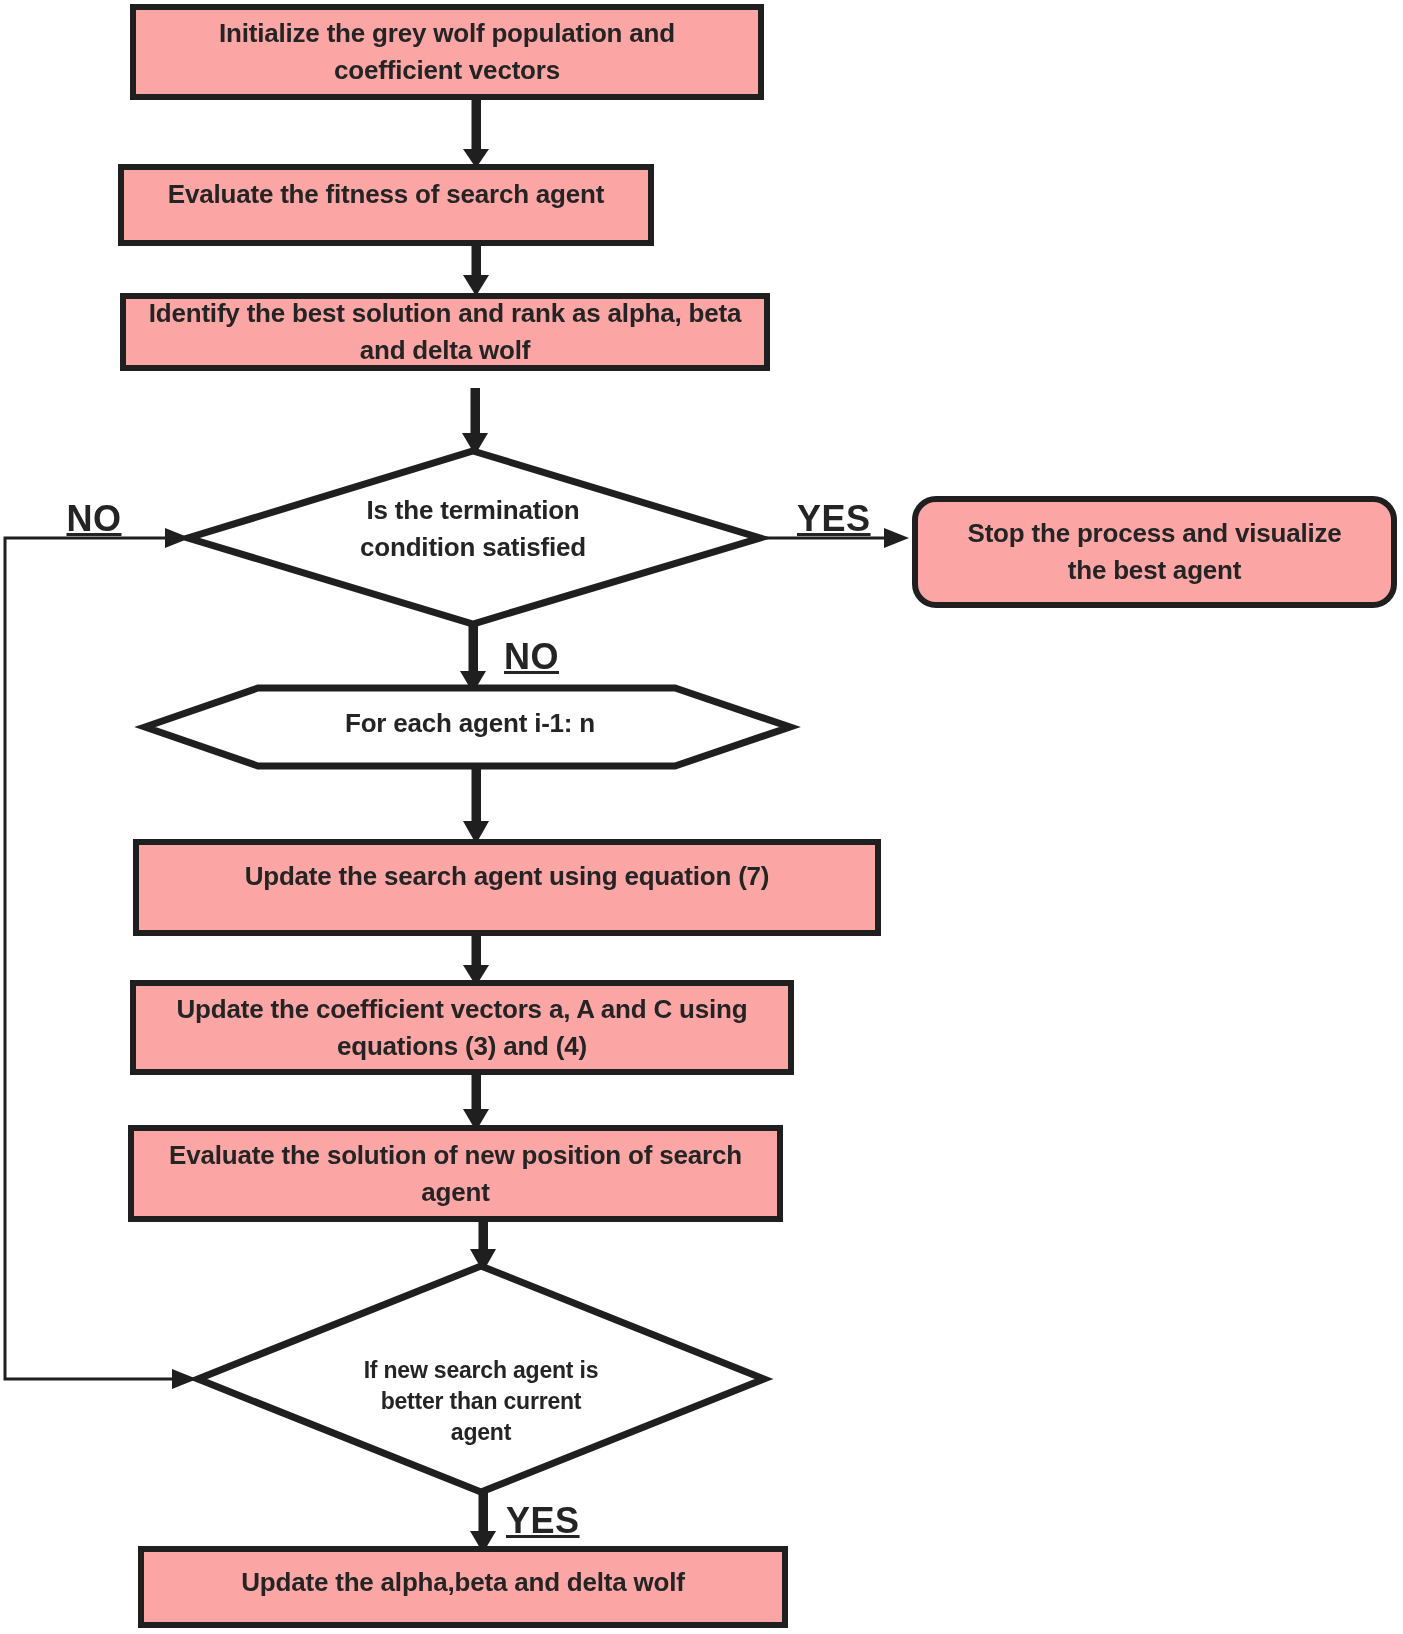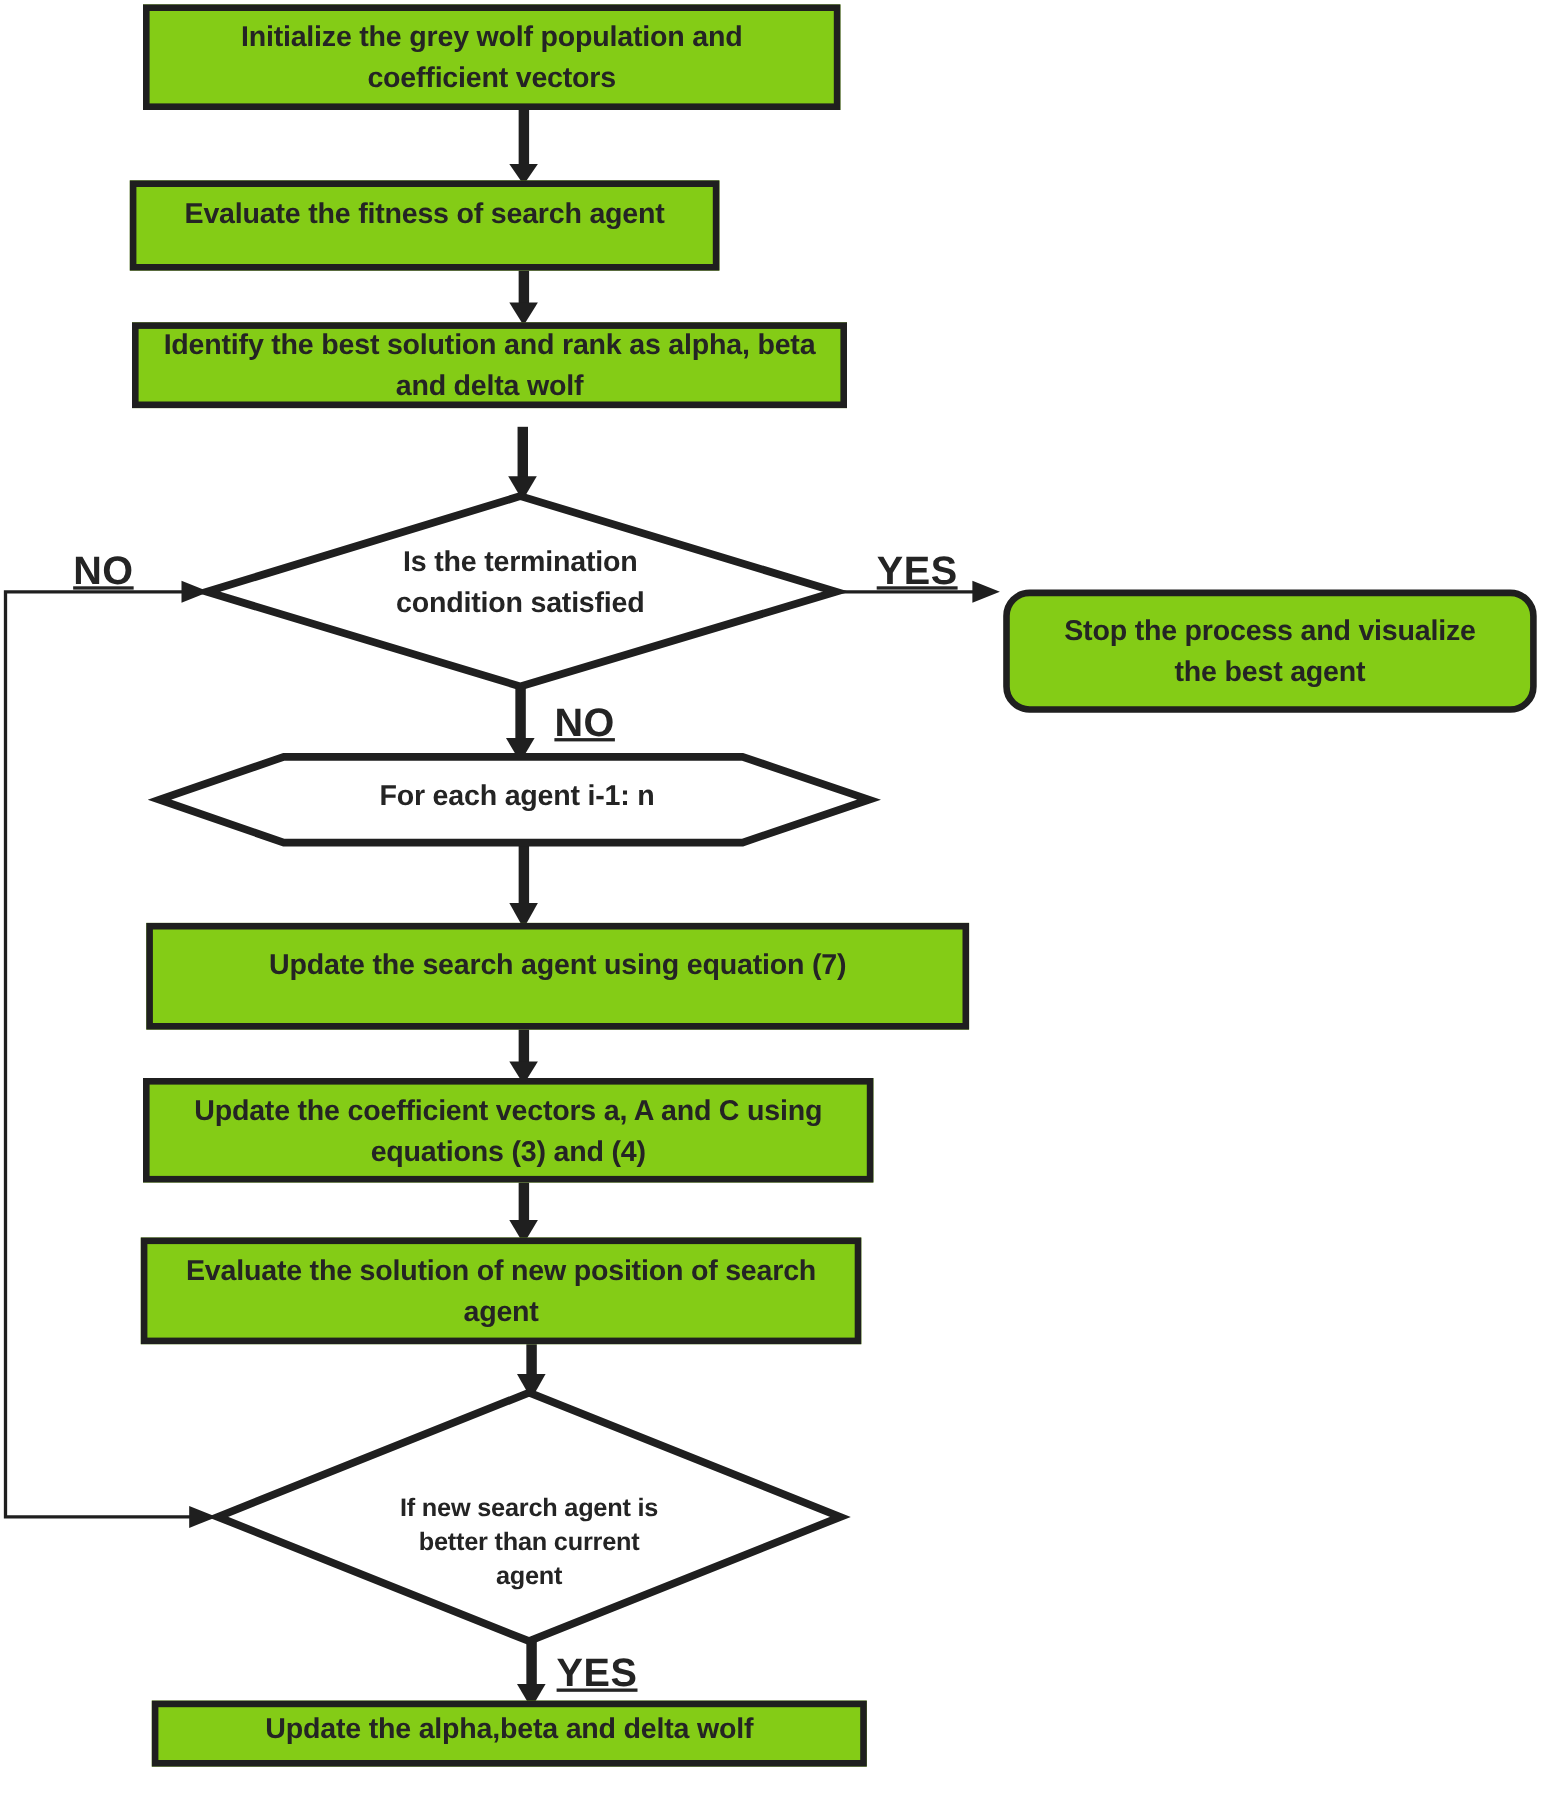--- a/index.html
+++ b/index.html
@@ -15,21 +15,21 @@
   }
   svg.layer {
     position: absolute;
     left: 0; top: 0;
     width: 1403px; height: 1634px;
     z-index: 1;
   }
   .box {
     position: absolute;
     box-sizing: border-box;
-    background: #84cc16;
+    background: #fca5a5;
     border: 6px solid #1f1f1f;
     display: flex;
     align-items: center;
     justify-content: center;
     z-index: 2;
   }
   .box--rounded { border-radius: 24px; }
   .txt {
     font-size: 26px;
     line-height: 37px;
@@ -133,40 +133,40 @@
 
   <div class="box" style="left:118px; top:164px; width:536px; height:82px;">
     <span class="txt bias-up">Evaluate the fitness of search agent</span>
   </div>
 
   <div class="box" style="left:120px; top:293px; width:650px; height:78px;">
     <span class="txt">Identify the best solution and rank as alpha, beta
 and delta wolf</span>
   </div>
 
-  <div class="box box--rounded" style="left:912px; top:496px; width:485px; height:112px; border-width:6px;margin-top:40px;">
+  <div class="box box--rounded" style="left:912px; top:496px; width:485px; height:112px; border-width:6px;">
     <span class="txt">Stop the process and visualize
 the best agent</span>
   </div>
 
   <div class="box" style="left:133px; top:839px; width:748px; height:97px;">
     <span class="txt bias-up">Update the search agent using equation (7)</span>
   </div>
 
   <div class="box" style="left:130px; top:980px; width:664px; height:95px;">
     <span class="txt">Update the coefficient vectors a, A and C using
 equations (3) and (4)</span>
   </div>
 
   <div class="box" style="left:128px; top:1125px; width:655px; height:97px;">
     <span class="txt">Evaluate the solution of new position of search
 agent</span>
   </div>
 
-  <div class="box" style="left:138px; top:1546px; width:650px; height:60px;">
+  <div class="box" style="left:138px; top:1546px; width:650px; height:82px;">
     <span class="txt bias-up-sm">Update the alpha,beta and delta wolf</span>
   </div>
 
   <div class="fl-text" style="left:323px; top:492px; width:300px; height:92px;">
     <span class="txt">Is the termination
 condition satisfied</span>
   </div>
 
   <div class="fl-text" style="left:270px; top:705px; width:400px; height:44px;">
     <span class="txt">For each agent i-1: n</span>

